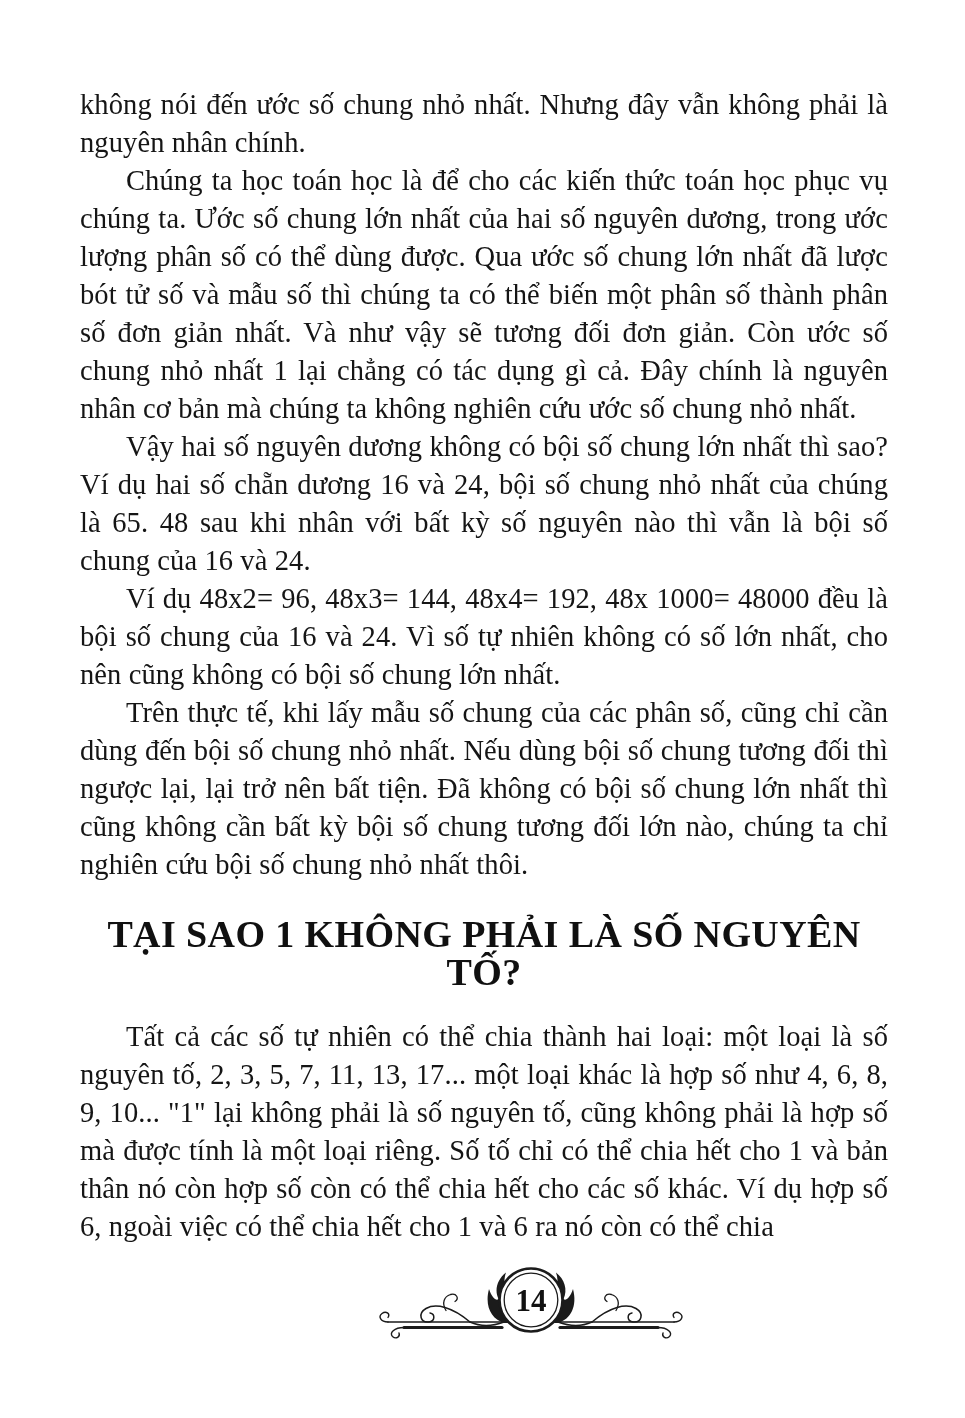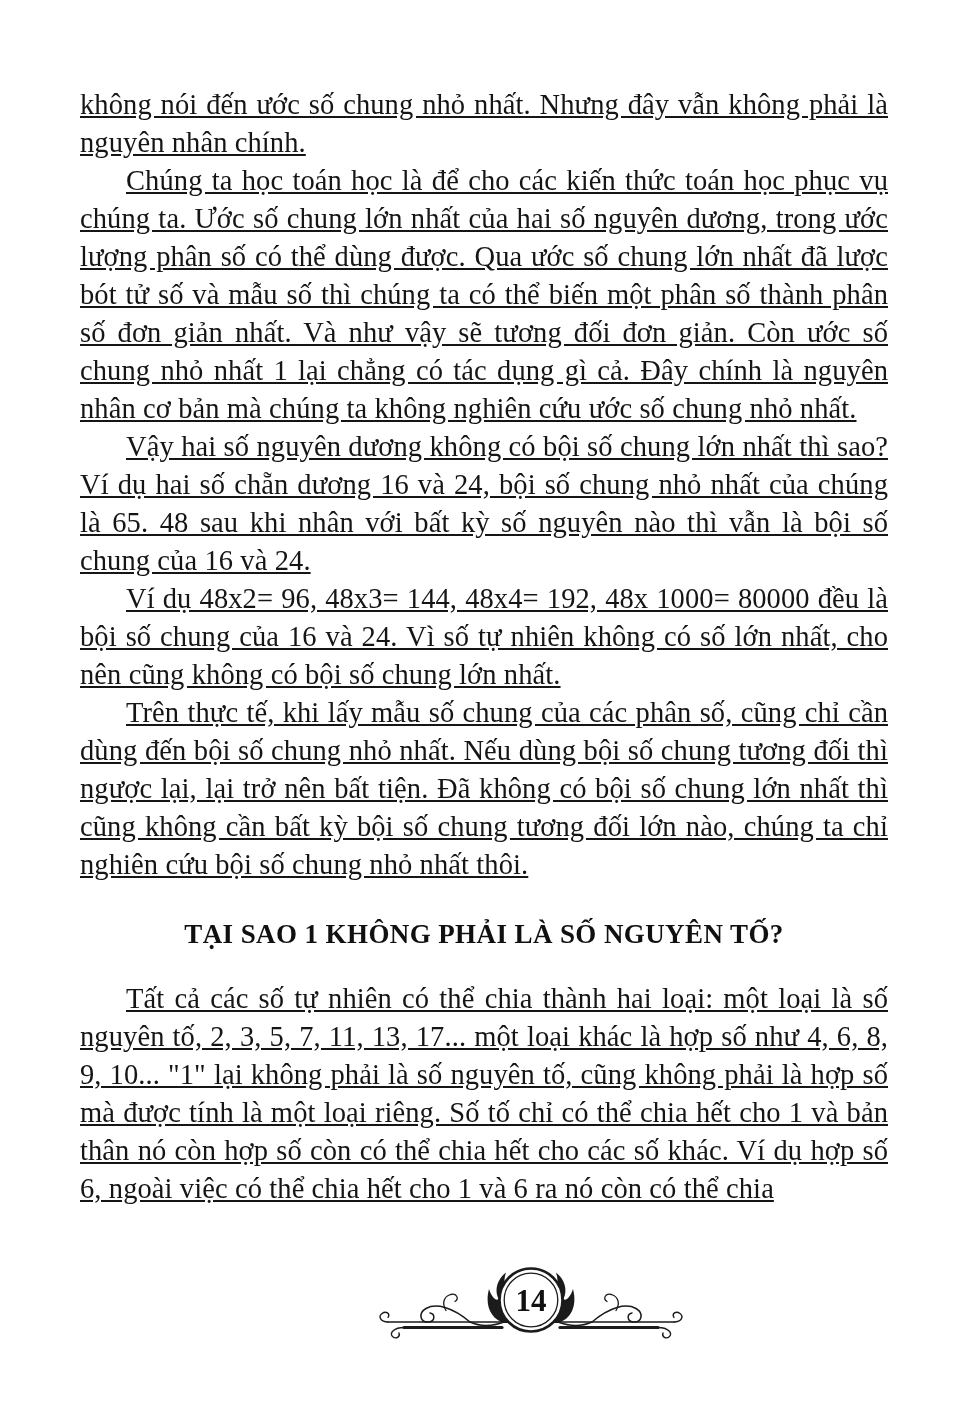--- a/index.html
+++ b/index.html
@@ -22,30 +22,29 @@
     top: 86px;
     width: 808px;
     text-align: justify;
     font-size: 28.5px;
     line-height: 38px;
     letter-spacing: 0.1px;
   }
   .para {
     margin: 0;
     text-indent: 46px;
-    text-decoration: underline;
   }
   .para.no-indent {
     text-indent: 0;
   }
   .heading {
     margin: 31px 0 27px 0;
     text-align: center;
     text-indent: 0;
-    font-size: 27px;
+    font-size: 38px;
     font-weight: bold;
     letter-spacing: 0.4px;
     color: #101010;
   }
   .footer {
     position: absolute;
     left: 0;
     top: 1256px;
     width: 965px;
     display: flex;
@@ -58,21 +57,21 @@
 </style>
 </head>
 <body>
 
 <div class="page">
 
   <main class="text-block">
     <p class="para no-indent">không nói đến ước số chung nhỏ nhất. Nhưng đây vẫn không phải là nguyên nhân chính.</p>
     <p class="para">Chúng ta học toán học là để cho các kiến thức toán học phục vụ chúng ta. Ước số chung lớn nhất của hai số nguyên dương, trong ước lượng phân số có thể dùng được. Qua ước số chung lớn nhất đã lược bót tử số và mẫu số thì chúng ta có thể biến một phân số thành phân số đơn giản nhất. Và như vậy sẽ tương đối đơn giản. Còn ước số chung nhỏ nhất 1 lại chẳng có tác dụng gì cả. Đây chính là nguyên nhân cơ bản mà chúng ta không nghiên cứu ước số chung nhỏ nhất.</p>
     <p class="para">Vậy hai số nguyên dương không có bội số chung lớn nhất thì sao? Ví dụ hai số chẵn dương 16 và 24, bội số chung nhỏ nhất của chúng là 65. 48 sau khi nhân với bất kỳ số nguyên nào thì vẫn là bội số chung của 16 và 24.</p>
-    <p class="para">Ví dụ 48x2= 96, 48x3= 144, 48x4= 192, 48x 1000= 80000 đều là bội số chung của 16 và 24. Vì số tự nhiên không có số lớn nhất, cho nên cũng không có bội số chung lớn nhất.</p>
+    <p class="para">Ví dụ 48x2= 96, 48x3= 144, 48x4= 192, 48x 1000= 48000 đều là bội số chung của 16 và 24. Vì số tự nhiên không có số lớn nhất, cho nên cũng không có bội số chung lớn nhất.</p>
     <p class="para">Trên thực tế, khi lấy mẫu số chung của các phân số, cũng chỉ cần dùng đến bội số chung nhỏ nhất. Nếu dùng bội số chung tương đối thì ngược lại, lại trở nên bất tiện. Đã không có bội số chung lớn nhất thì cũng không cần bất kỳ bội số chung tương đối lớn nào, chúng ta chỉ nghiên cứu bội số chung nhỏ nhất thôi.</p>
 
     <h2 class="heading">TẠI SAO 1 KHÔNG PHẢI LÀ SỐ NGUYÊN TỐ?</h2>
 
     <p class="para">Tất cả các số tự nhiên có thể chia thành hai loại: một loại là số nguyên tố, 2, 3, 5, 7, 11, 13, 17... một loại khác là hợp số như 4, 6, 8, 9, 10... "1" lại không phải là số nguyên tố, cũng không phải là hợp số mà được tính là một loại riêng. Số tố chỉ có thể chia hết cho 1 và bản thân nó còn hợp số còn có thể chia hết cho các số khác. Ví dụ hợp số 6, ngoài việc có thể chia hết cho 1 và 6 ra nó còn có thể chia</p>
   </main>
 
   <footer class="footer">
     <svg class="ornament" width="310" height="100" viewBox="0 0 310 100" xmlns="http://www.w3.org/2000/svg">
       <g stroke="#1b1b1b" fill="none" stroke-linecap="round">

